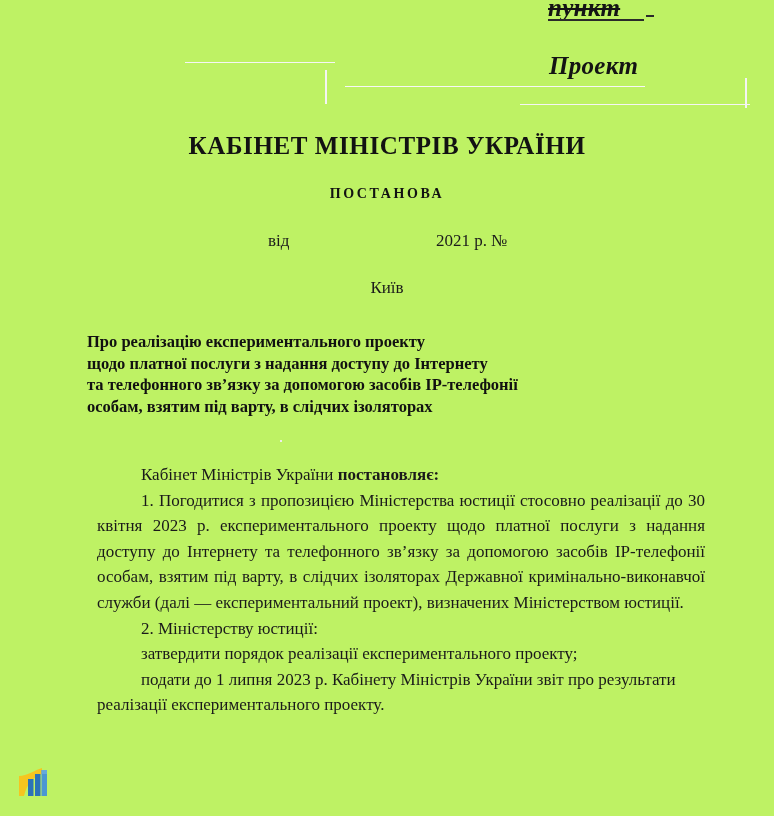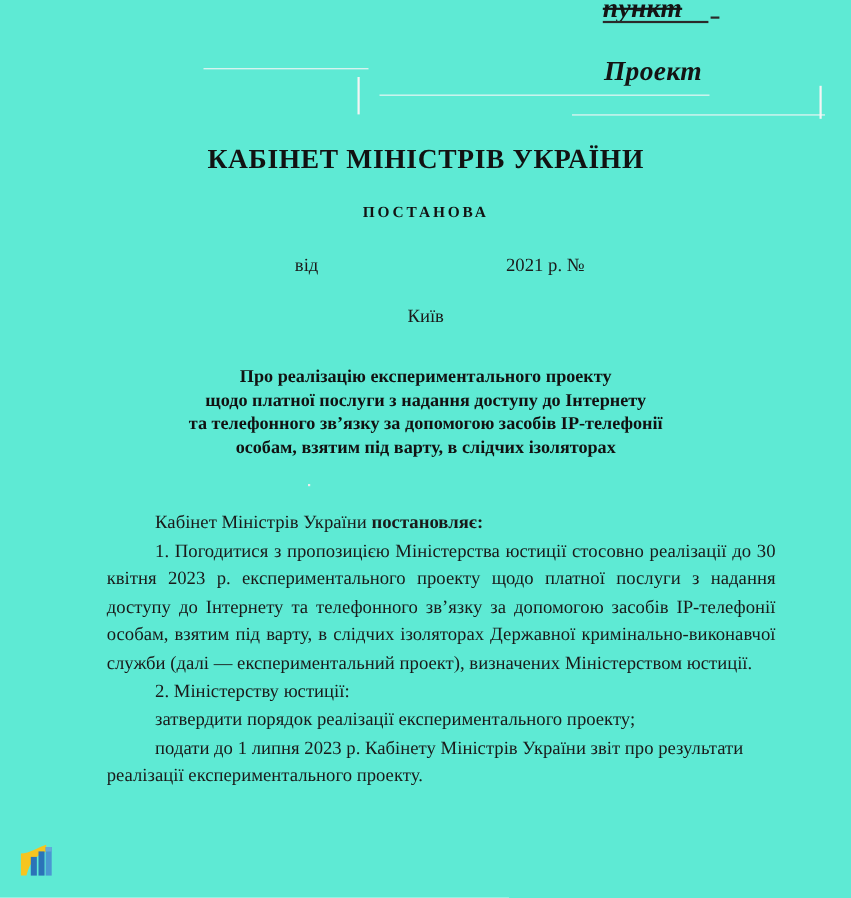--- a/index.html
+++ b/index.html
@@ -13,21 +13,21 @@
     position: relative;
     overflow: hidden;
     font-family: "Liberation Serif", "DejaVu Serif", serif;
     color: #1b1b1b;
     -webkit-font-smoothing: antialiased;
   }
 
   .page {
     position: absolute;
     inset: 0;
-    background: #5eead4;
+    background: #bef264;
   }
 
   
   .artifact {
     position: absolute;
     background: #f2f2f2;
     pointer-events: none;
   }
   .artifact.a1 { left: 185px; top: 62px;  width: 150px; height: 1px; background:#f6f6f6; }
   .artifact.a2 { left: 325px; top: 70px;  width: 2px;   height: 34px; background:#f4f4f4; }
@@ -119,41 +119,41 @@
     font-size: 17px;
     color: #1b1b1b;
   }
   .date-vid {
     position: absolute;
     left: 268px;
     top: 0;
   }
   .date-year {
     position: absolute;
-    left: 460px;
+    left: 436px;
     top: 0;
     white-space: nowrap;
   }
   .city {
     position: absolute;
     left: 0;
     top: 278px;
     width: 774px;
     text-align: center;
     font-size: 17px;
     color: #1b1b1b;
   }
 
   
   .subject {
     position: absolute;
     left: 87px;
     top: 331px;
     width: 600px;
-    text-align: center;
+    text-align: left;
     font-size: 16.5px;
     font-weight: bold;
     line-height: 21.5px;
     color: #111111;
   }
   .subject .sline { display: block; white-space: nowrap; }
 
   
   .body-text {
     position: absolute;

